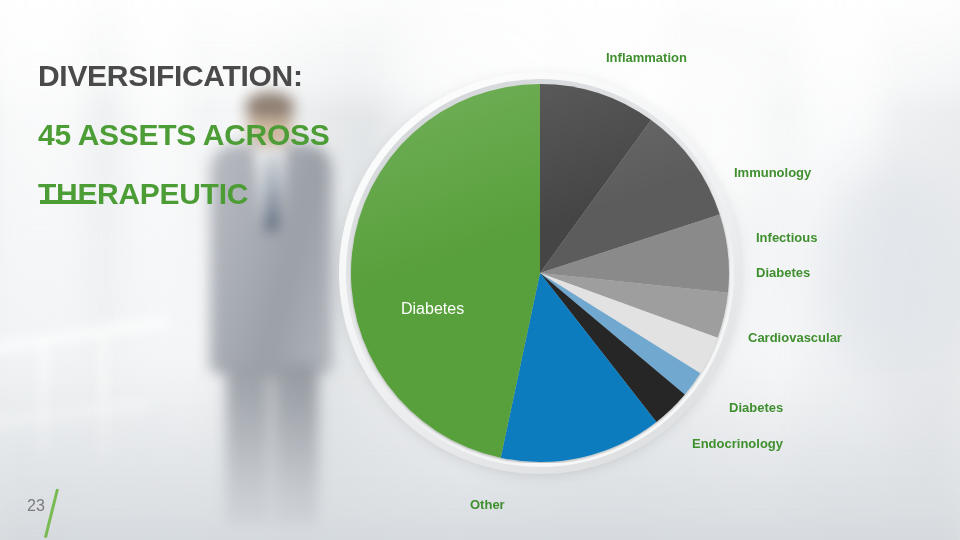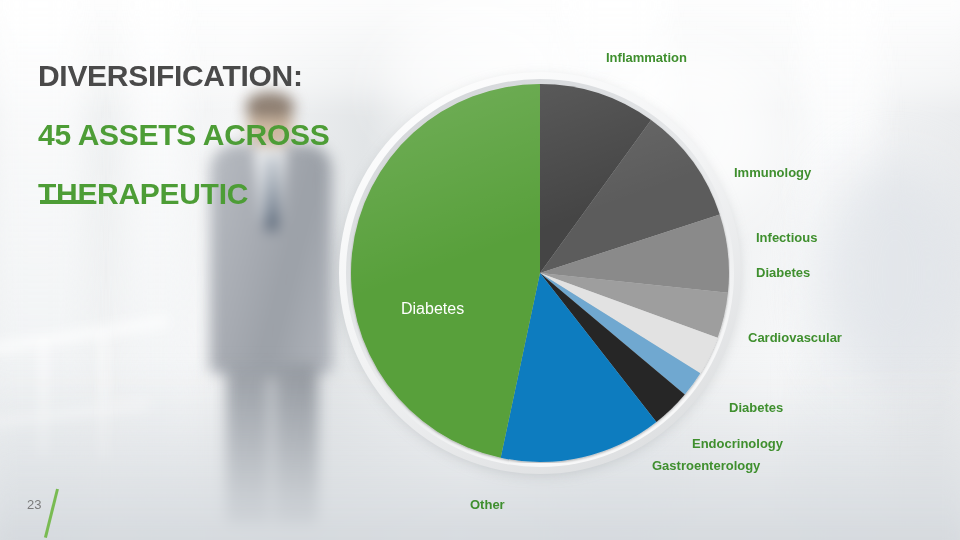--- a/index.html
+++ b/index.html
@@ -151,21 +151,21 @@
     width: 54px;
     height: 4px;
     background: #4d9d36;
   }
 
   
   .page-number {
     position: absolute;
     left: 27px;
     top: 497px;
-    font-size: 13px;
+    font-size: 16px;
     color: #7b7b7b;
   }
   .page-slash {
     position: absolute;
     left: 56px;
     top: 489px;
     width: 3px;
     height: 50px;
     background: #79bb52;
     transform: rotate(14deg);
@@ -313,17 +313,16 @@
 
   <div class="olabel" style="left:756px; top:228px;">Infectious</div>
   <div class="olabel" style="left:756px; top:263px;">Diabetes</div>
 
   <div class="olabel" style="left:748px; top:328px;">Cardiovascular</div>
 
   <div class="olabel" style="left:729px; top:380px;margin-top:18px;">Diabetes</div>
 
   <div class="olabel" style="left:692px; top:434px;">Endocrinology</div>
 
-  <div class="olabel" style="left:652px; top:456px;">Gastroenterology</div>
 
   <div class="olabel" style="left:470px; top:495px;">Other</div>
 
 </div>
 
 </body></html>

